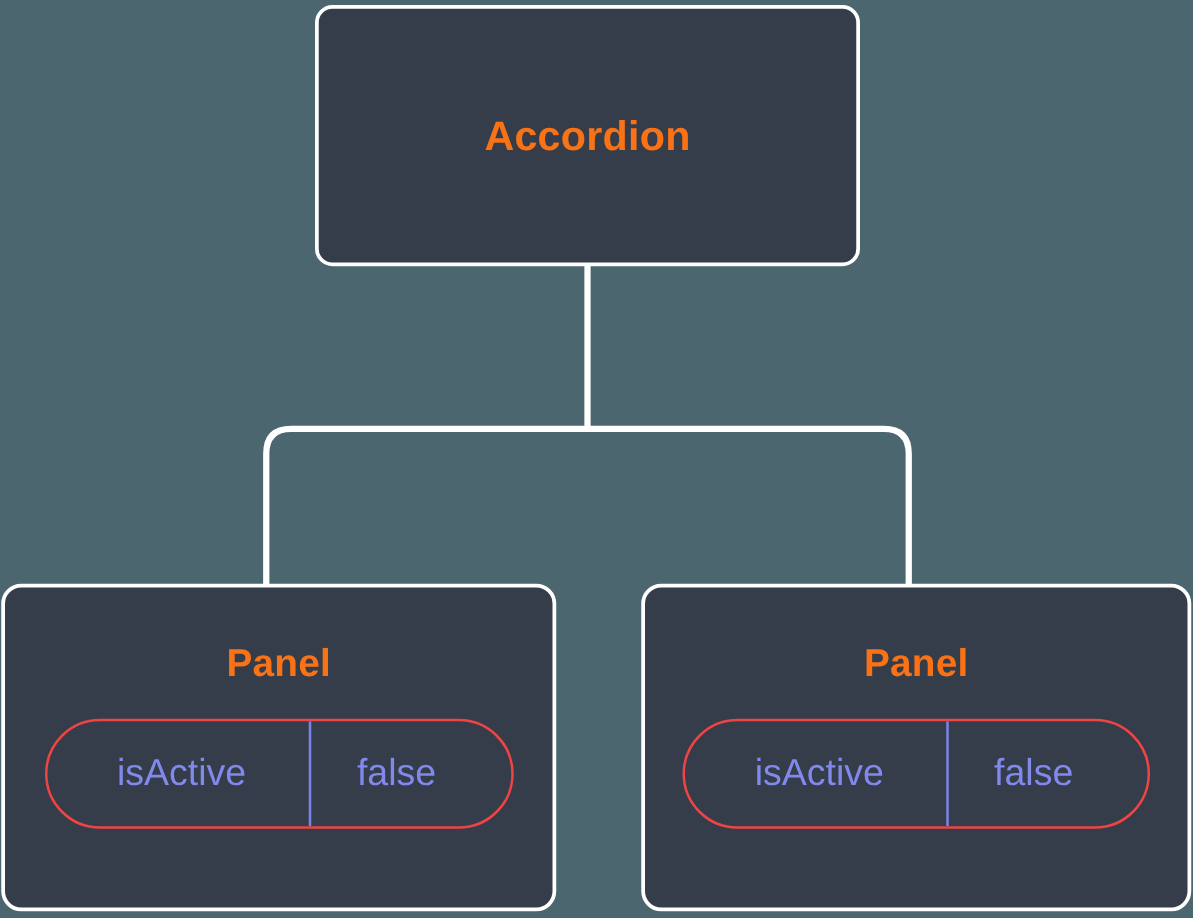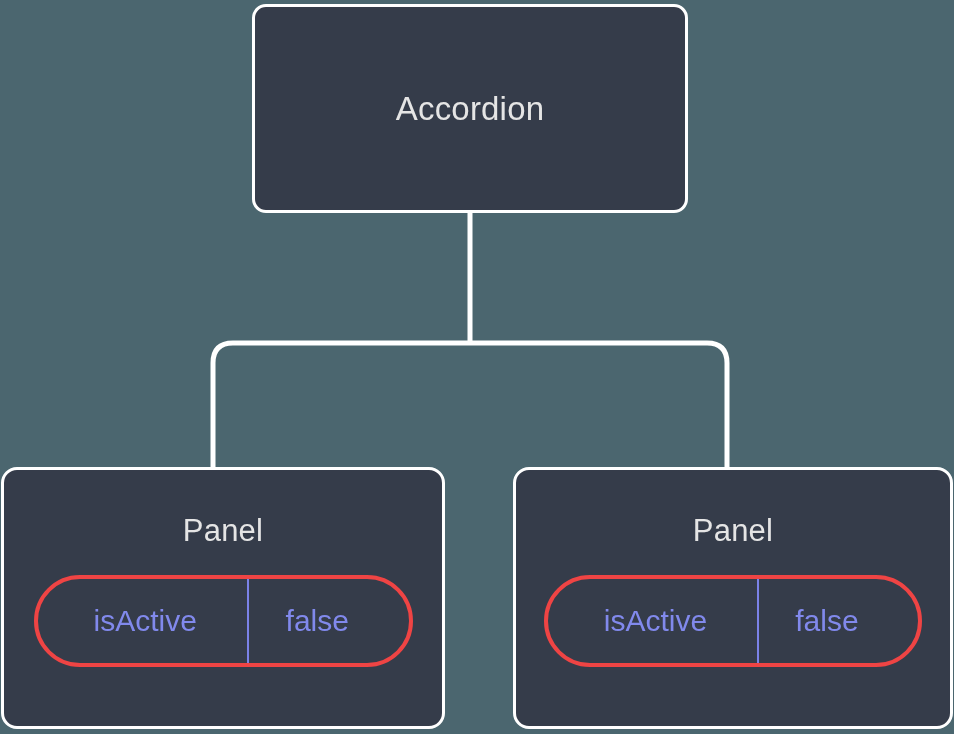--- a/index.html
+++ b/index.html
@@ -72,32 +72,32 @@
   #node-panel-1 {
     left: 513px;
     width: 440px;
   }
   .node-panel .node-title {
     font-size: 31px;
     line-height: 1;
   }
 
   .node-title {
-    color: #e5e5e5;
-    font-weight: 400;
+    color: #f97316;
+    font-weight: 700;
     letter-spacing: 0.2px;
     white-space: nowrap;
   }
 
   
   .state-pill {
     margin-top: 29px;
     display: flex;
     align-items: stretch;
-    border: 4px solid #ef4444;
+    border: 2px solid #ef4444;
     border-radius: 999px;
     height: 84px;
     background: transparent;
     overflow: hidden;
   }
   #node-panel-0 .state-pill { width: 371px; }
   #node-panel-1 .state-pill { width: 370px; }
 
   .state-key,
   .state-value {

